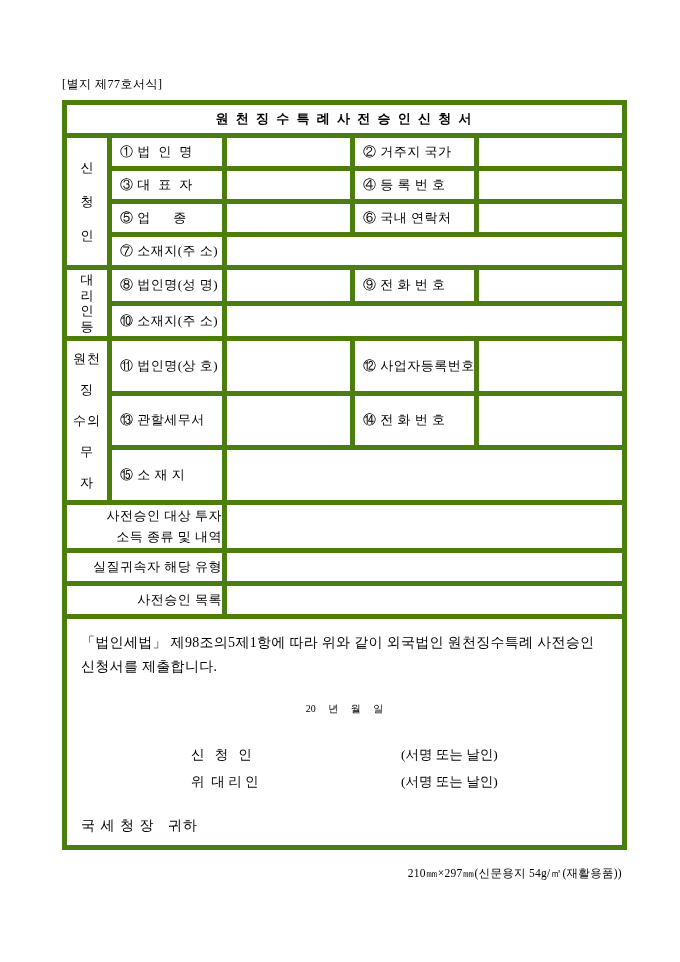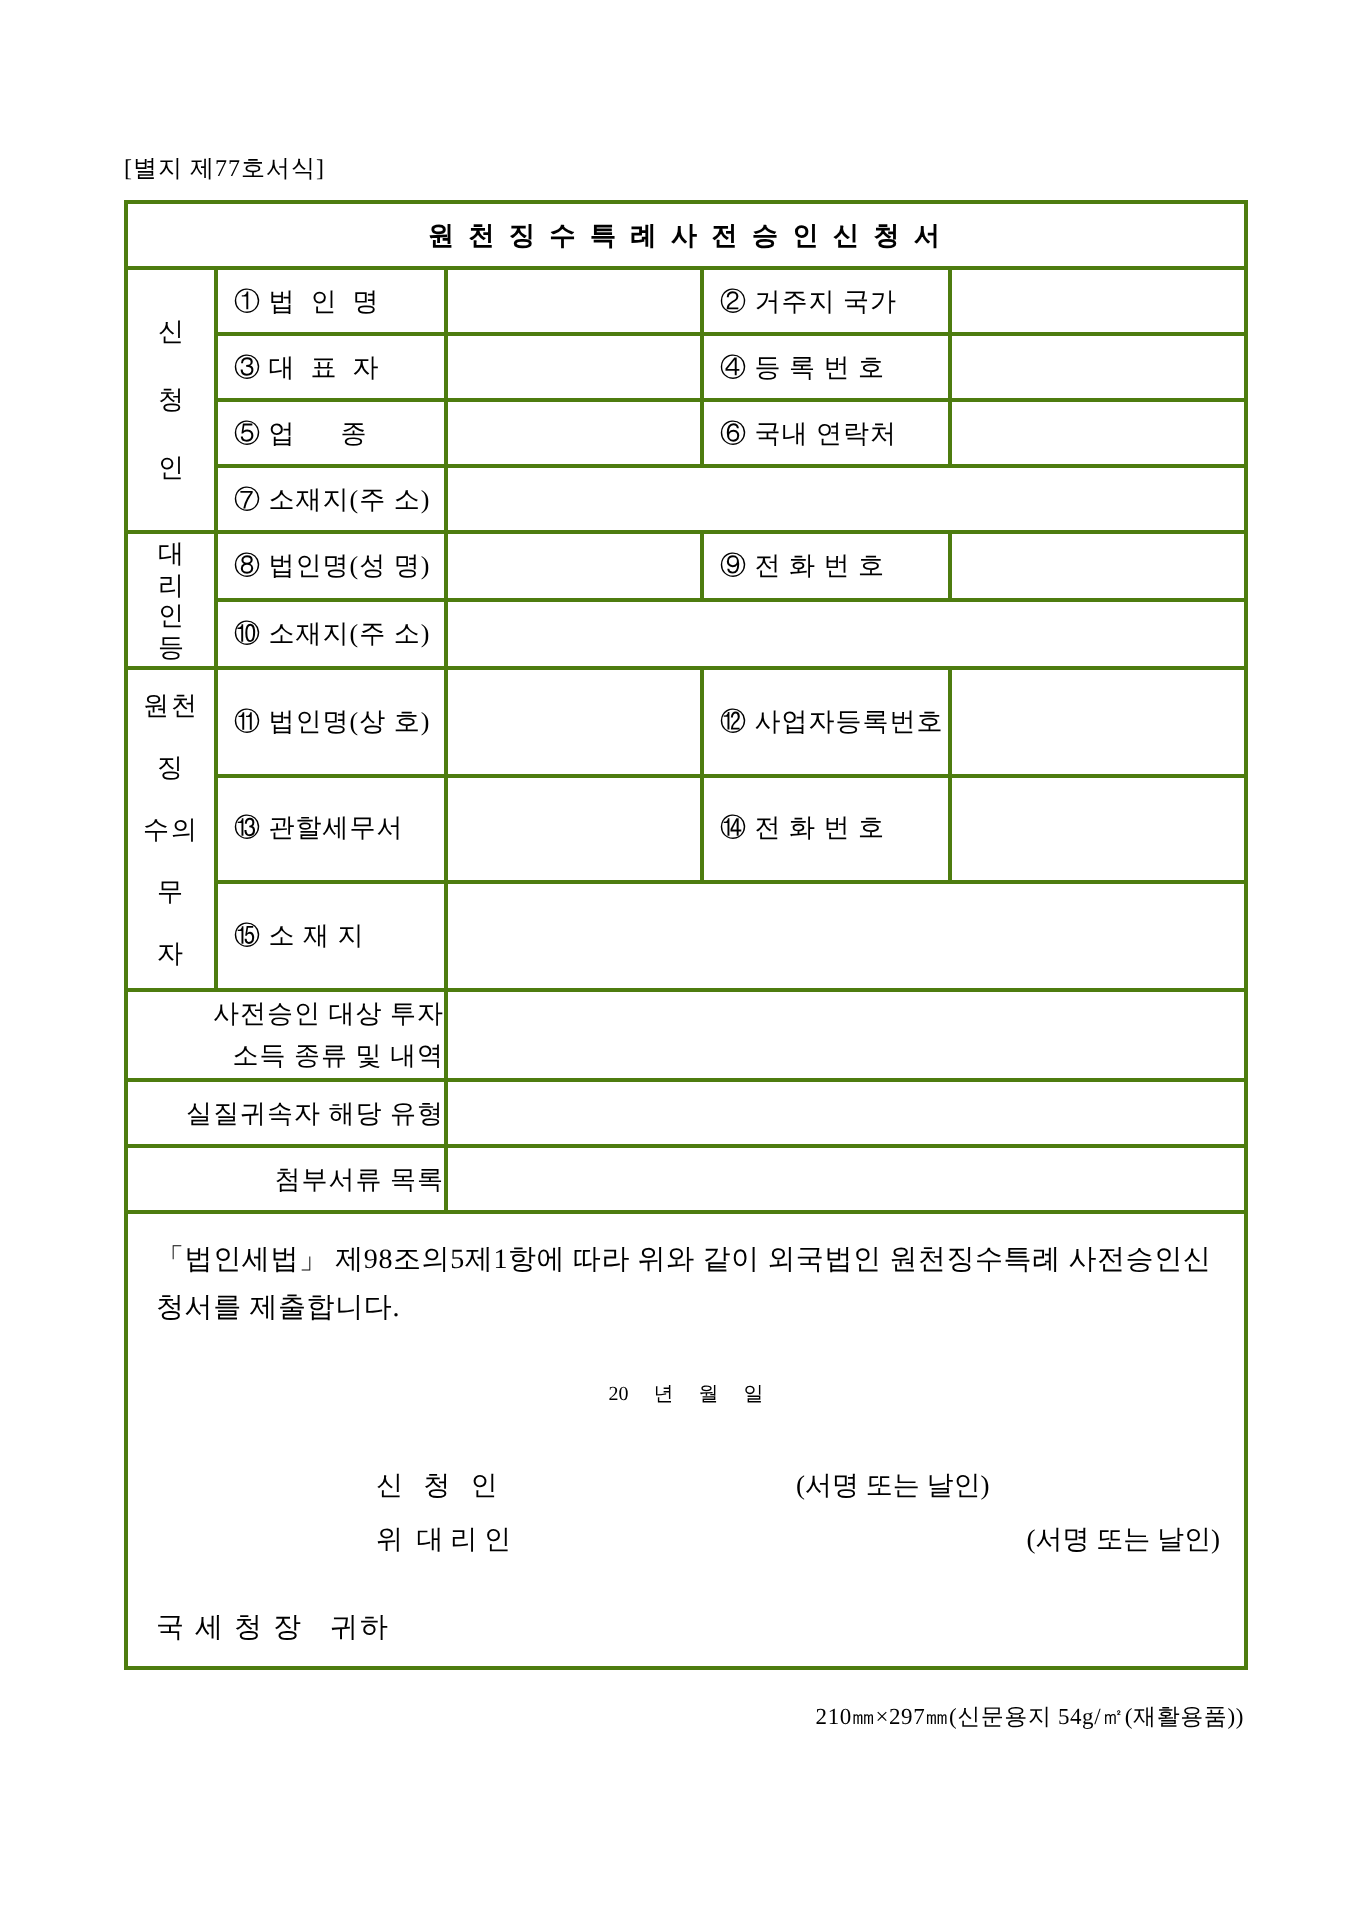--- a/index.html
+++ b/index.html
@@ -6,21 +6,21 @@
   html,body { background:#fff; }
   body {
     width:680px; height:962px;
     font-family:"Liberation Serif","DejaVu Serif",serif;
     color:#000;
   }
   .page { position:relative; width:680px; height:962px; padding:76px 58px 0 62px; background:#fff; }
   .form-ref { font-size:12px; margin-bottom:7px; letter-spacing:.5px; }
 
   table.form { border-collapse:collapse; table-layout:fixed; width:560px; }
-  table.form td { border:2px solid #4d7c0f; font-size:13px; vertical-align:middle; height:33px; overflow:hidden; }
+  table.form td { border:5px solid #4d7c0f; font-size:13px; vertical-align:middle; height:33px; overflow:hidden; }
 
   .title-cell { height:77px; text-align:center; font-size:21px; font-weight:bold; letter-spacing:2px; white-space:pre; }
 
   .vhead { text-align:center; padding:2px 1px; }
   .vh span { display:block; }
   .vh-a span { line-height:34px; }
   .vh-b span { line-height:15.5px; }
   .vh-c span { line-height:31px; letter-spacing:1px; }
 
   .lbl { padding-left:8px; white-space:pre; letter-spacing:.5px; }
@@ -30,21 +30,21 @@
   .xhead span { display:block; line-height:1.65; letter-spacing:.5px; }
   .row-tall1 td { height:58px; }
   .row-tall2 td { height:59px; }
   .row-tall3 td { height:53px; }
 
   .decl { height:198px; vertical-align:top; padding:12px 12px 10px 12px; }
   .decl-body { font-size:14px; line-height:1.75; letter-spacing:.3px; margin:0 2px; }
   .decl-date { text-align:center; white-space:pre; font-size:10px; margin-top:22px; }
   .sig-row { display:flex; margin-left:112px; font-size:13.5px; }
   .sig-row.first { margin-top:30px; }
-  .sig-row.second { margin-top:9px;justify-content:space-between; }
+  .sig-row.second { margin-top:9px; }
   .sig-name { width:210px; white-space:pre; }
   .sig-note { white-space:pre; }
   .decl-recipient { margin-top:26px; margin-left:2px; font-size:14px; white-space:pre; letter-spacing:1px; }
 
   .size-note { width:560px; text-align:right; font-size:11.5px; margin-top:16px; letter-spacing:.3px; }
 </style>
 </head>
 <body>
 
 <div class="page">
@@ -146,21 +146,21 @@
       <td class="val" colspan="3"></td>
     </tr>
     <tr class="row-tall2">
       <td colspan="2" class="xhead">
         <span>실질귀속자 해당 유형</span>
       </td>
       <td class="val" colspan="3"></td>
     </tr>
     <tr class="row-tall3">
       <td colspan="2" class="xhead">
-        <span>첨부서류 목록</span>
+        <span>사전승인 목록</span>
       </td>
       <td class="val" colspan="3"></td>
     </tr>
 
     <tr>
       <td colspan="5" class="decl">
         <p class="decl-body">「법인세법」 제98조의5제1항에 따라 위와 같이 외국법인 원천징수특례 사전승인신청서를 제출합니다.</p>
         <div class="decl-date">20     년     월     일</div>
         <div class="sig-row first">
           <span class="sig-name">신   청   인</span>

